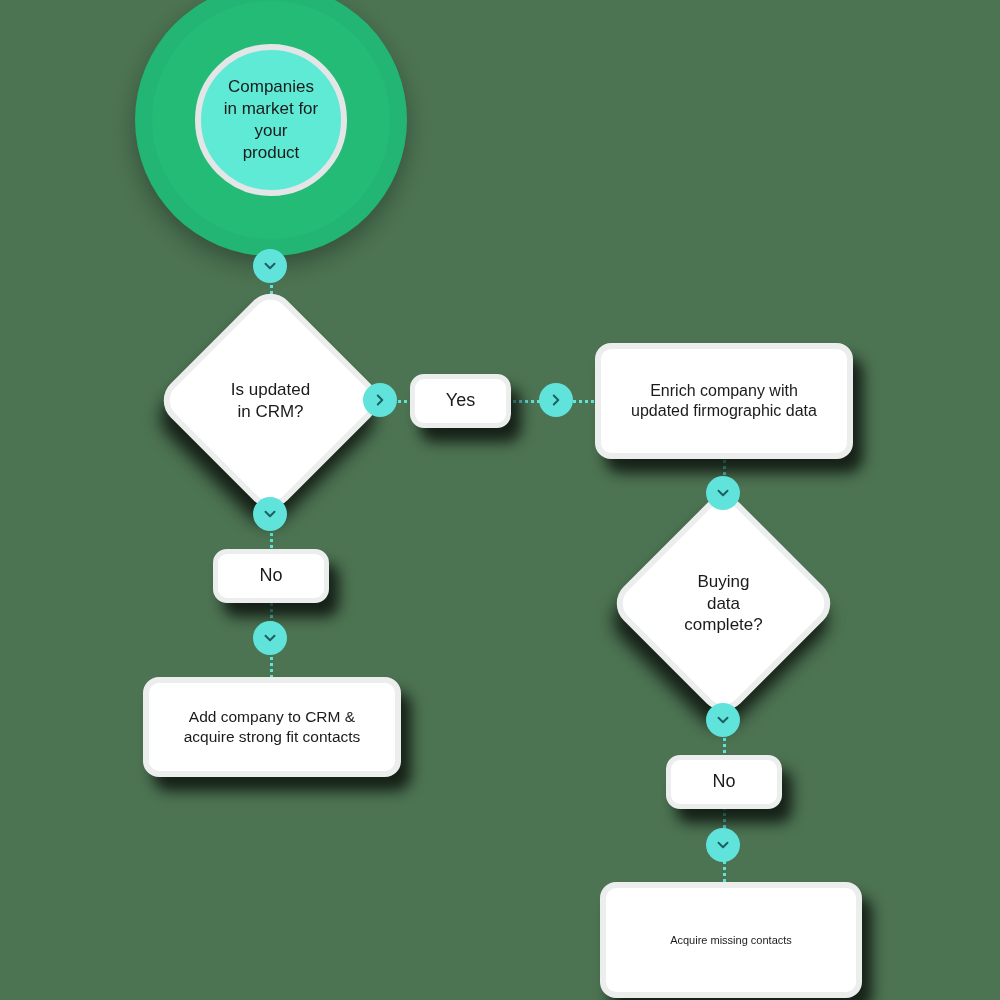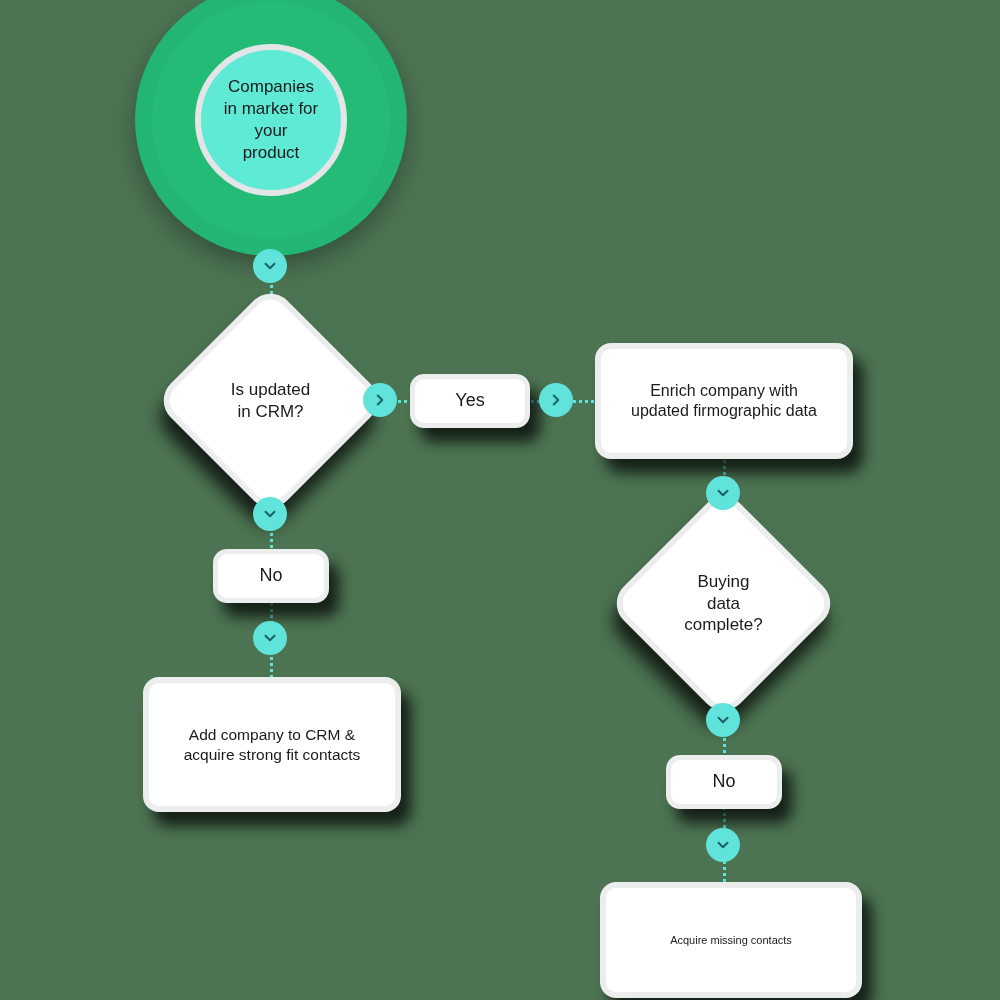--- a/index.html
+++ b/index.html
@@ -190,21 +190,21 @@
     <div class="diamond-label" style="font-size:17px;">Is updated
 in CRM?</div>
   </div>
 
   <div class="chev" style="left:363px; top:383px;">
     <svg width="18" height="18" viewBox="0 0 24 24" fill="none" stroke="#1f5f63" stroke-width="2.6" stroke-linecap="round" stroke-linejoin="round">
       <polyline points="9 6 15 12 9 18"></polyline>
     </svg>
   </div>
 
-  <div class="card small" style="left:410px; top:374px; width:120px; height:54px;">
+  <div class="card small" style="left:410px; top:374px; width:101px; height:54px;">
     <span class="card-text" style="font-size:18px;">Yes</span>
   </div>
 
   <div class="chev" style="left:539px; top:383px;">
     <svg width="18" height="18" viewBox="0 0 24 24" fill="none" stroke="#1f5f63" stroke-width="2.6" stroke-linecap="round" stroke-linejoin="round">
       <polyline points="9 6 15 12 9 18"></polyline>
     </svg>
   </div>
 
   <div class="card" style="left:595px; top:343px; width:258px; height:116px;">
@@ -221,21 +221,21 @@
   <div class="card small" style="left:213px; top:549px; width:116px; height:54px;">
     <span class="card-text" style="font-size:18px;">No</span>
   </div>
 
   <div class="chev" style="left:253px; top:621px;">
     <svg width="18" height="18" viewBox="0 0 24 24" fill="none" stroke="#1f5f63" stroke-width="2.6" stroke-linecap="round" stroke-linejoin="round">
       <polyline points="6 9 12 15 18 9"></polyline>
     </svg>
   </div>
 
-  <div class="card" style="left:143px; top:677px; width:258px; height:135px;">
+  <div class="card" style="left:143px; top:677px; width:258px; height:100px;">
     <span class="card-text" style="font-size:15.5px;">Add company to CRM &amp;
 acquire strong fit contacts</span>
   </div>
 
   <div class="chev" style="left:706px; top:476px;">
     <svg width="18" height="18" viewBox="0 0 24 24" fill="none" stroke="#1f5f63" stroke-width="2.6" stroke-linecap="round" stroke-linejoin="round">
       <polyline points="6 9 12 15 18 9"></polyline>
     </svg>
   </div>
 

